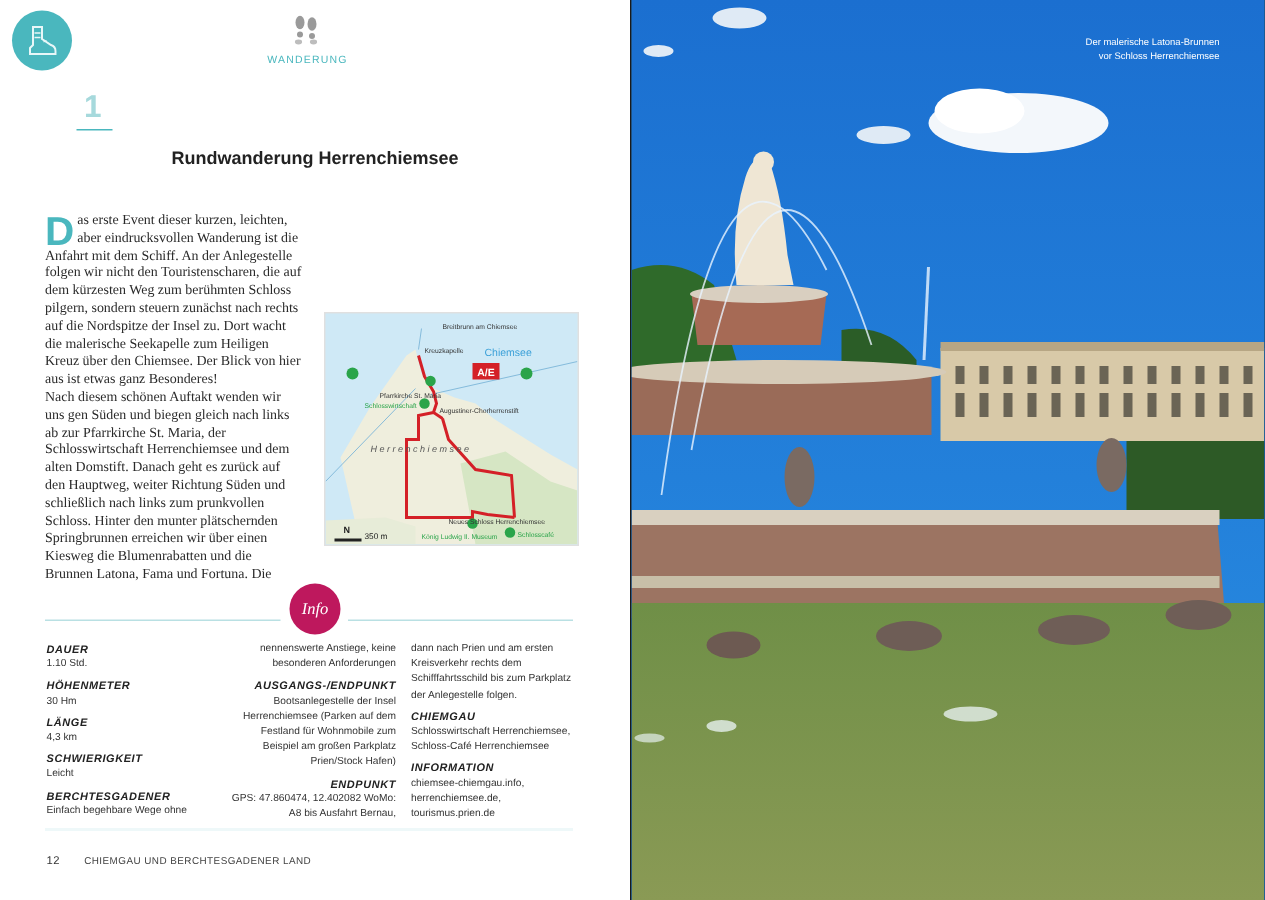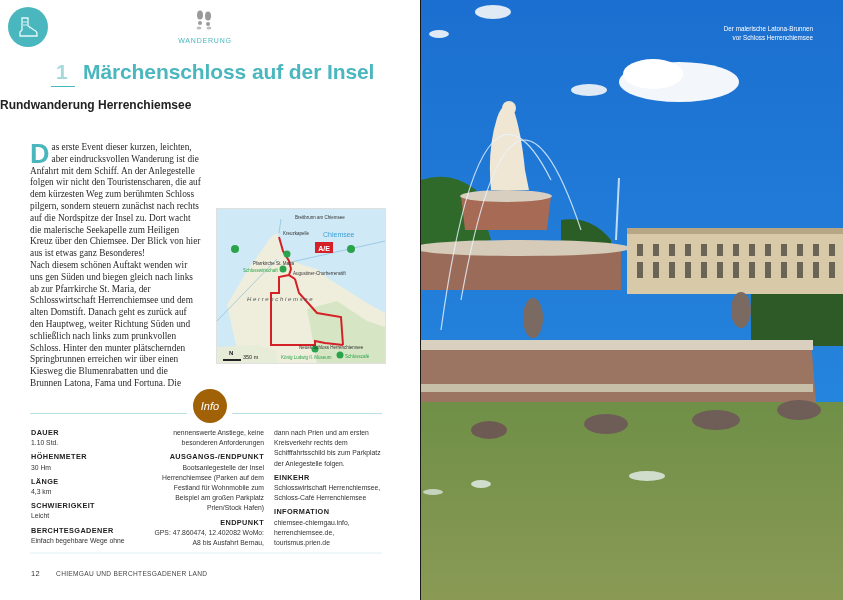--- a/index.html
+++ b/index.html
@@ -7,35 +7,35 @@
   .left-page { position:absolute; left:0; top:0; width:420px; height:600px; background:#ffffff; }
   .right-page { position:absolute; left:421px; top:0; width:422px; height:600px; overflow:hidden; background:#1f7fd6; }
 
   .boot-badge { position:absolute; left:8px; top:7px; width:40px; height:40px; border-radius:50%; background:#4ab7be; display:flex; align-items:center; justify-content:center; }
   .cat-icon { position:absolute; left:192px; top:9px; width:24px; height:22px; }
   .cat-label { position:absolute; left:160px; top:37px; width:90px; text-align:center; font-size:7px; letter-spacing:0.8px; color:#4ab7be; }
 
   .chapter-num { position:absolute; left:56px; top:60px; font-size:21px; font-weight:bold; color:#a6d9dc; }
   .chapter-underline { position:absolute; left:51px; top:86px; width:24px; height:1px; background:#4ab7be; }
   .chapter-title { position:absolute; left:83px; top:60px; font-size:21px; font-weight:bold; color:#4ab7be; letter-spacing:-0.1px; white-space:nowrap; }
-  .subtitle { position:absolute; left:0; top:98px; width:420px; font-size:12px; font-weight:bold; color:#222; }
+  .subtitle { position:absolute; left:0; top:98px; width:420px; text-align:center; font-size:12px; font-weight:bold; color:#222; }
 
   .body-text { font-family:"Liberation Serif", serif; font-size:9.3px; line-height:11.8px; color:#2a2a2a; }
   .col1 { position:absolute; left:30px; top:142px; width:172px; }
   .col2 { position:absolute; left:215px; top:142px; width:172px; }
   .dropcap { float:left; font-family:"Liberation Sans", sans-serif; font-weight:bold; font-size:27px; line-height:22px; color:#4ab7be; margin:1px 2px 0 0; }
   .col1 p, .col2 p { margin:0; }
 
   .map { position:absolute; left:216px; top:208px; width:168px; height:154px; background:#cfe9f6; overflow:hidden; border:1px solid #e0e0e0; }
 
   .info-rule-left { position:absolute; left:30px; top:413px; width:157px; height:1px; background:#b9e0e3; }
   .info-rule-right { position:absolute; left:232px; top:413px; width:150px; height:1px; background:#b9e0e3; }
-  .info-badge { position:absolute; left:193px; top:389px; width:34px; height:34px; border-radius:50%; background:#a16207; color:#fff; font-family:Liberation Sans, sans-serif; font-style:italic; font-size:11px; display:flex; align-items:center; justify-content:center; }
+  .info-badge { position:absolute; left:193px; top:389px; width:34px; height:34px; border-radius:50%; background:#be185d; color:#fff; font-family:Liberation Serif, serif; font-style:italic; font-size:11px; display:flex; align-items:center; justify-content:center; }
   .info-col { position:absolute; top:428px; font-size:6.8px; line-height:10.2px; color:#333; }
-  .info-col .lbl { font-weight:bold; font-size:7.3px; letter-spacing:0.4px; color:#222; margin-top:4px; }
+  .info-col .lbl { font-weight:bold; font-size:7.3px; letter-spacing:0.4px; color:#222; margin-top:4px;font-style:italic; }
   .info-col .lbl:first-child { margin-top:0; }
   .info-col .val { margin:0; }
   .ic1 { left:31px; width:110px; }
   .ic2 { left:152px; width:112px;text-align:right; }
   .ic3 { left:274px; width:112px; }
   .info-bottom-rule { position:absolute; left:30px; top:552px; width:352px; height:2px; background:#eef8f9; }
 
   .footer { position:absolute; top:569px; left:31px; font-size:6.6px; color:#444; letter-spacing:0.3px; }
   .footer .pg { font-weight:normal; font-size:7.5px; margin-right:14px; color:#333; }
 
@@ -59,21 +59,20 @@
     <ellipse cx="16" cy="7" rx="3" ry="4.5" fill="#9a9a9a"></ellipse>
     <ellipse cx="8" cy="14" rx="2" ry="2" fill="#9a9a9a"></ellipse>
     <ellipse cx="16" cy="15" rx="2" ry="2" fill="#9a9a9a"></ellipse>
     <ellipse cx="7" cy="19" rx="2.4" ry="1.6" fill="#bdbdbd"></ellipse>
     <ellipse cx="17" cy="19" rx="2.4" ry="1.6" fill="#bdbdbd"></ellipse>
   </svg>
   <div class="cat-label">WANDERUNG</div>
 
   <div class="chapter-num">1</div>
   <div class="chapter-underline"></div>
-  <div class="chapter-title">Märchenschloss auf der Insel</div>
   <div class="subtitle">Rundwanderung Herrenchiemsee</div>
 
   <div class="body-text col1">
     <span class="dropcap">D</span>
     <p>as erste Event dieser kurzen, leichten, aber eindrucksvollen Wanderung ist die Anfahrt mit dem Schiff. An der Anlegestelle folgen wir nicht den Touristenscharen, die auf dem kürzesten Weg zum berühmten Schloss pilgern, sondern steuern zunächst nach rechts auf die Nordspitze der Insel zu. Dort wacht die malerische Seekapelle zum Heiligen Kreuz über den Chiemsee. Der Blick von hier aus ist etwas ganz Besonderes!</p>
     <p>Nach diesem schönen Auftakt wenden wir uns gen Süden und biegen gleich nach links ab zur Pfarrkirche St. Maria, der Schlosswirtschaft Herrenchiemsee und dem alten Domstift. Danach geht es zurück auf den Hauptweg, weiter Richtung Süden und schließlich nach links zum prunkvollen Schloss. Hinter den munter plätschernden Springbrunnen erreichen wir über einen Kiesweg die Blumenrabatten und die Brunnen Latona, Fama und Fortuna. Die</p>
   </div>
 
 
   <div class="map">
@@ -136,21 +135,21 @@
   <div class="info-col ic2">
     <div class="val">nennenswerte Anstiege, keine besonderen Anforderungen</div>
     <div class="lbl">AUSGANGS-/ENDPUNKT</div>
     <div class="val">Bootsanlegestelle der Insel Herrenchiemsee (Parken auf dem Festland für Wohnmobile zum Beispiel am großen Parkplatz Prien/Stock Hafen)</div>
     <div class="lbl">ENDPUNKT</div>
     <div class="val">GPS: 47.860474, 12.402082 WoMo: A8 bis Ausfahrt Bernau,</div>
   </div>
 
   <div class="info-col ic3">
     <div class="val">dann nach Prien und am ersten Kreisverkehr rechts dem Schifffahrtsschild bis zum Parkplatz der Anlegestelle folgen.</div>
-    <div class="lbl">EINKEHR</div>
+    <div class="lbl">CHIEMGAU</div>
     <div class="val">Schlosswirtschaft Herrenchiemsee, Schloss-Café Herrenchiemsee</div>
     <div class="lbl">INFORMATION</div>
     <div class="val">chiemsee-chiemgau.info, herrenchiemsee.de, tourismus.prien.de</div>
   </div>
 
   <div class="info-bottom-rule"></div>
 
   <div class="footer">
     <span class="pg">12</span>
     <span>CHIEMGAU UND BERCHTESGADENER LAND</span>

